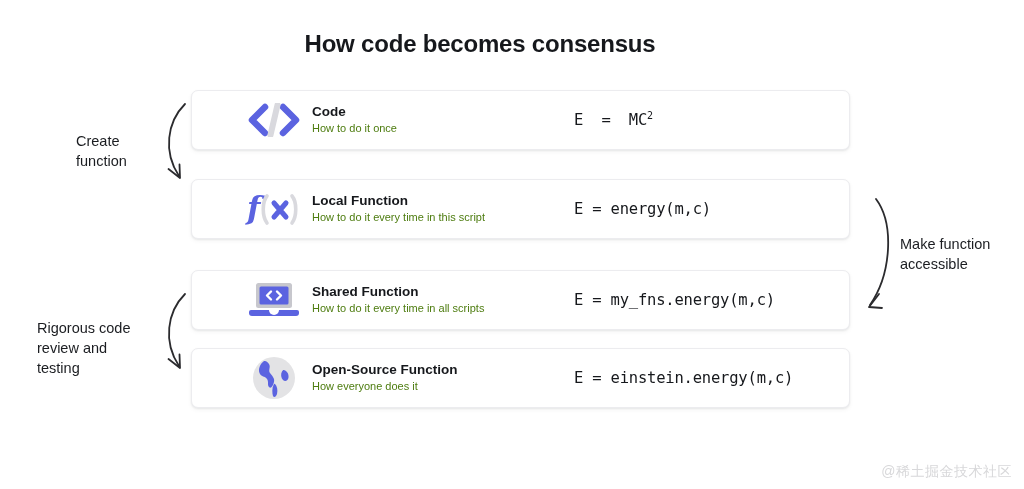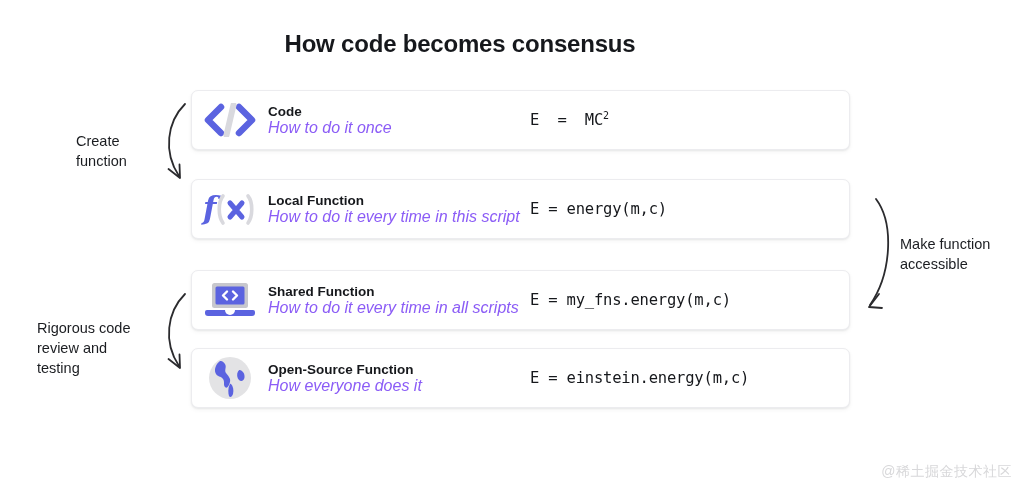--- a/index.html
+++ b/index.html
@@ -23,35 +23,37 @@
   .page-title {
     position: absolute;
     top: 30px;
     left: 0;
     width: 920px;
     text-align: center;
     font-size: 24px;
     font-weight: bold;
     color: #16181c;
     letter-spacing: -0.2px;
+    padding-left: 20px;
   }
 
   
   .card {
     position: absolute;
     left: 191px;
     width: 659px;
     height: 60px;
     background: #ffffff;
     border: 1px solid #ececef;
     border-radius: 7px;
     box-shadow: 0 1px 2px rgba(20,22,30,0.07), 0 2px 5px rgba(20,22,30,0.045);
     display: flex;
     align-items: center;
     box-sizing: border-box;
+    padding-left: 44px;
   }
   .card-1 { top: 90px; }
   .card-2 { top: 179px; }
   .card-3 { top: 270px; }
   .card-4 { top: 348px; }
 
   .icon-wrap {
     width: 76px;
     min-width: 76px;
     height: 60px;
@@ -67,23 +69,22 @@
     justify-content: center;
   }
   .card-title {
     font-size: 13.5px;
     font-weight: bold;
     color: #16181c;
     line-height: 16px;
     white-space: nowrap;
   }
   .card-sub {
-    font-size: 16px;
-    font-style: italic;
-    color: #8b5cf6;
+    font-size: 11px;
+    color: #4d7c0f;
     line-height: 16px;
     white-space: nowrap;
   }
   .formula {
     font-family: "DejaVu Sans Mono", monospace;
     font-size: 15.5px;
     color: #16181c;
     white-space: pre;
     letter-spacing: -0.2px;
     text-align: right;

